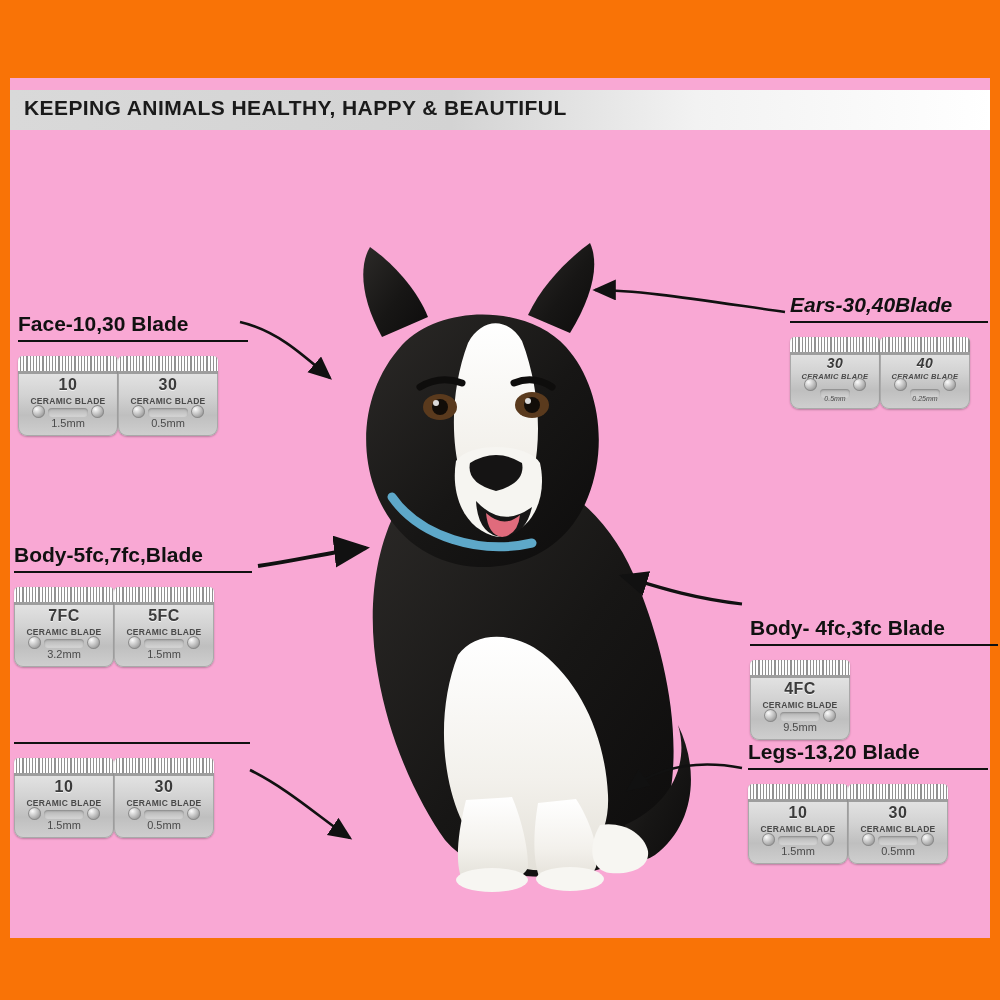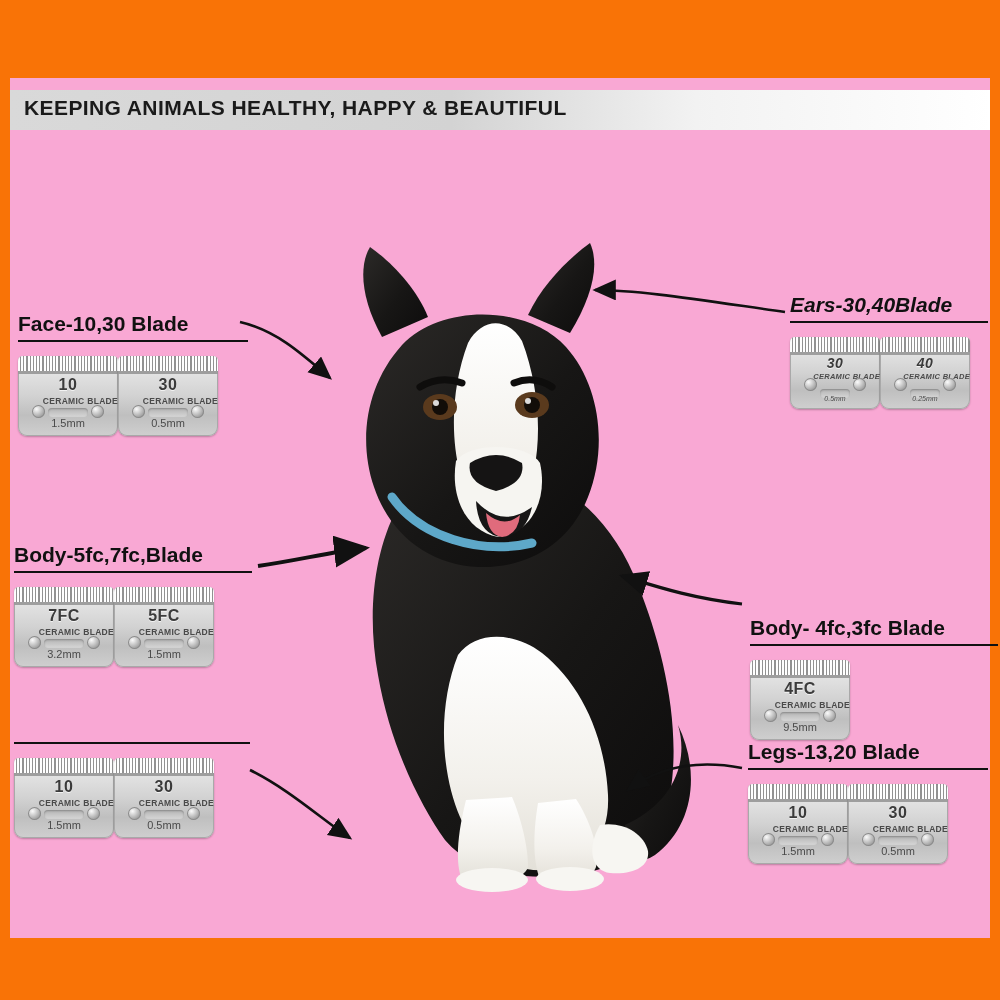--- a/index.html
+++ b/index.html
@@ -137,21 +137,21 @@
     color: #3b3b3b;
     letter-spacing: .5px;
     font-family: "Liberation Sans", sans-serif;
     text-shadow: 0 1px 0 rgba(255,255,255,.7);
   }
   .blade.sm .num { font-size: 14px; top: 18px; }
   .blade .kind {
     position: absolute;
     top: 40px;
     left: 0; right: 0;
-    text-align: right;
+    text-align: center;
     font-size: 8.5px;
     font-weight: bold;
     color: #4a4a4a;
     letter-spacing: .3px;
     font-family: "Liberation Sans", sans-serif;
   }
   .blade.sm .kind { font-size: 7.5px; top: 35px; }
   .blade .size {
     position: absolute;
     bottom: 7px;

